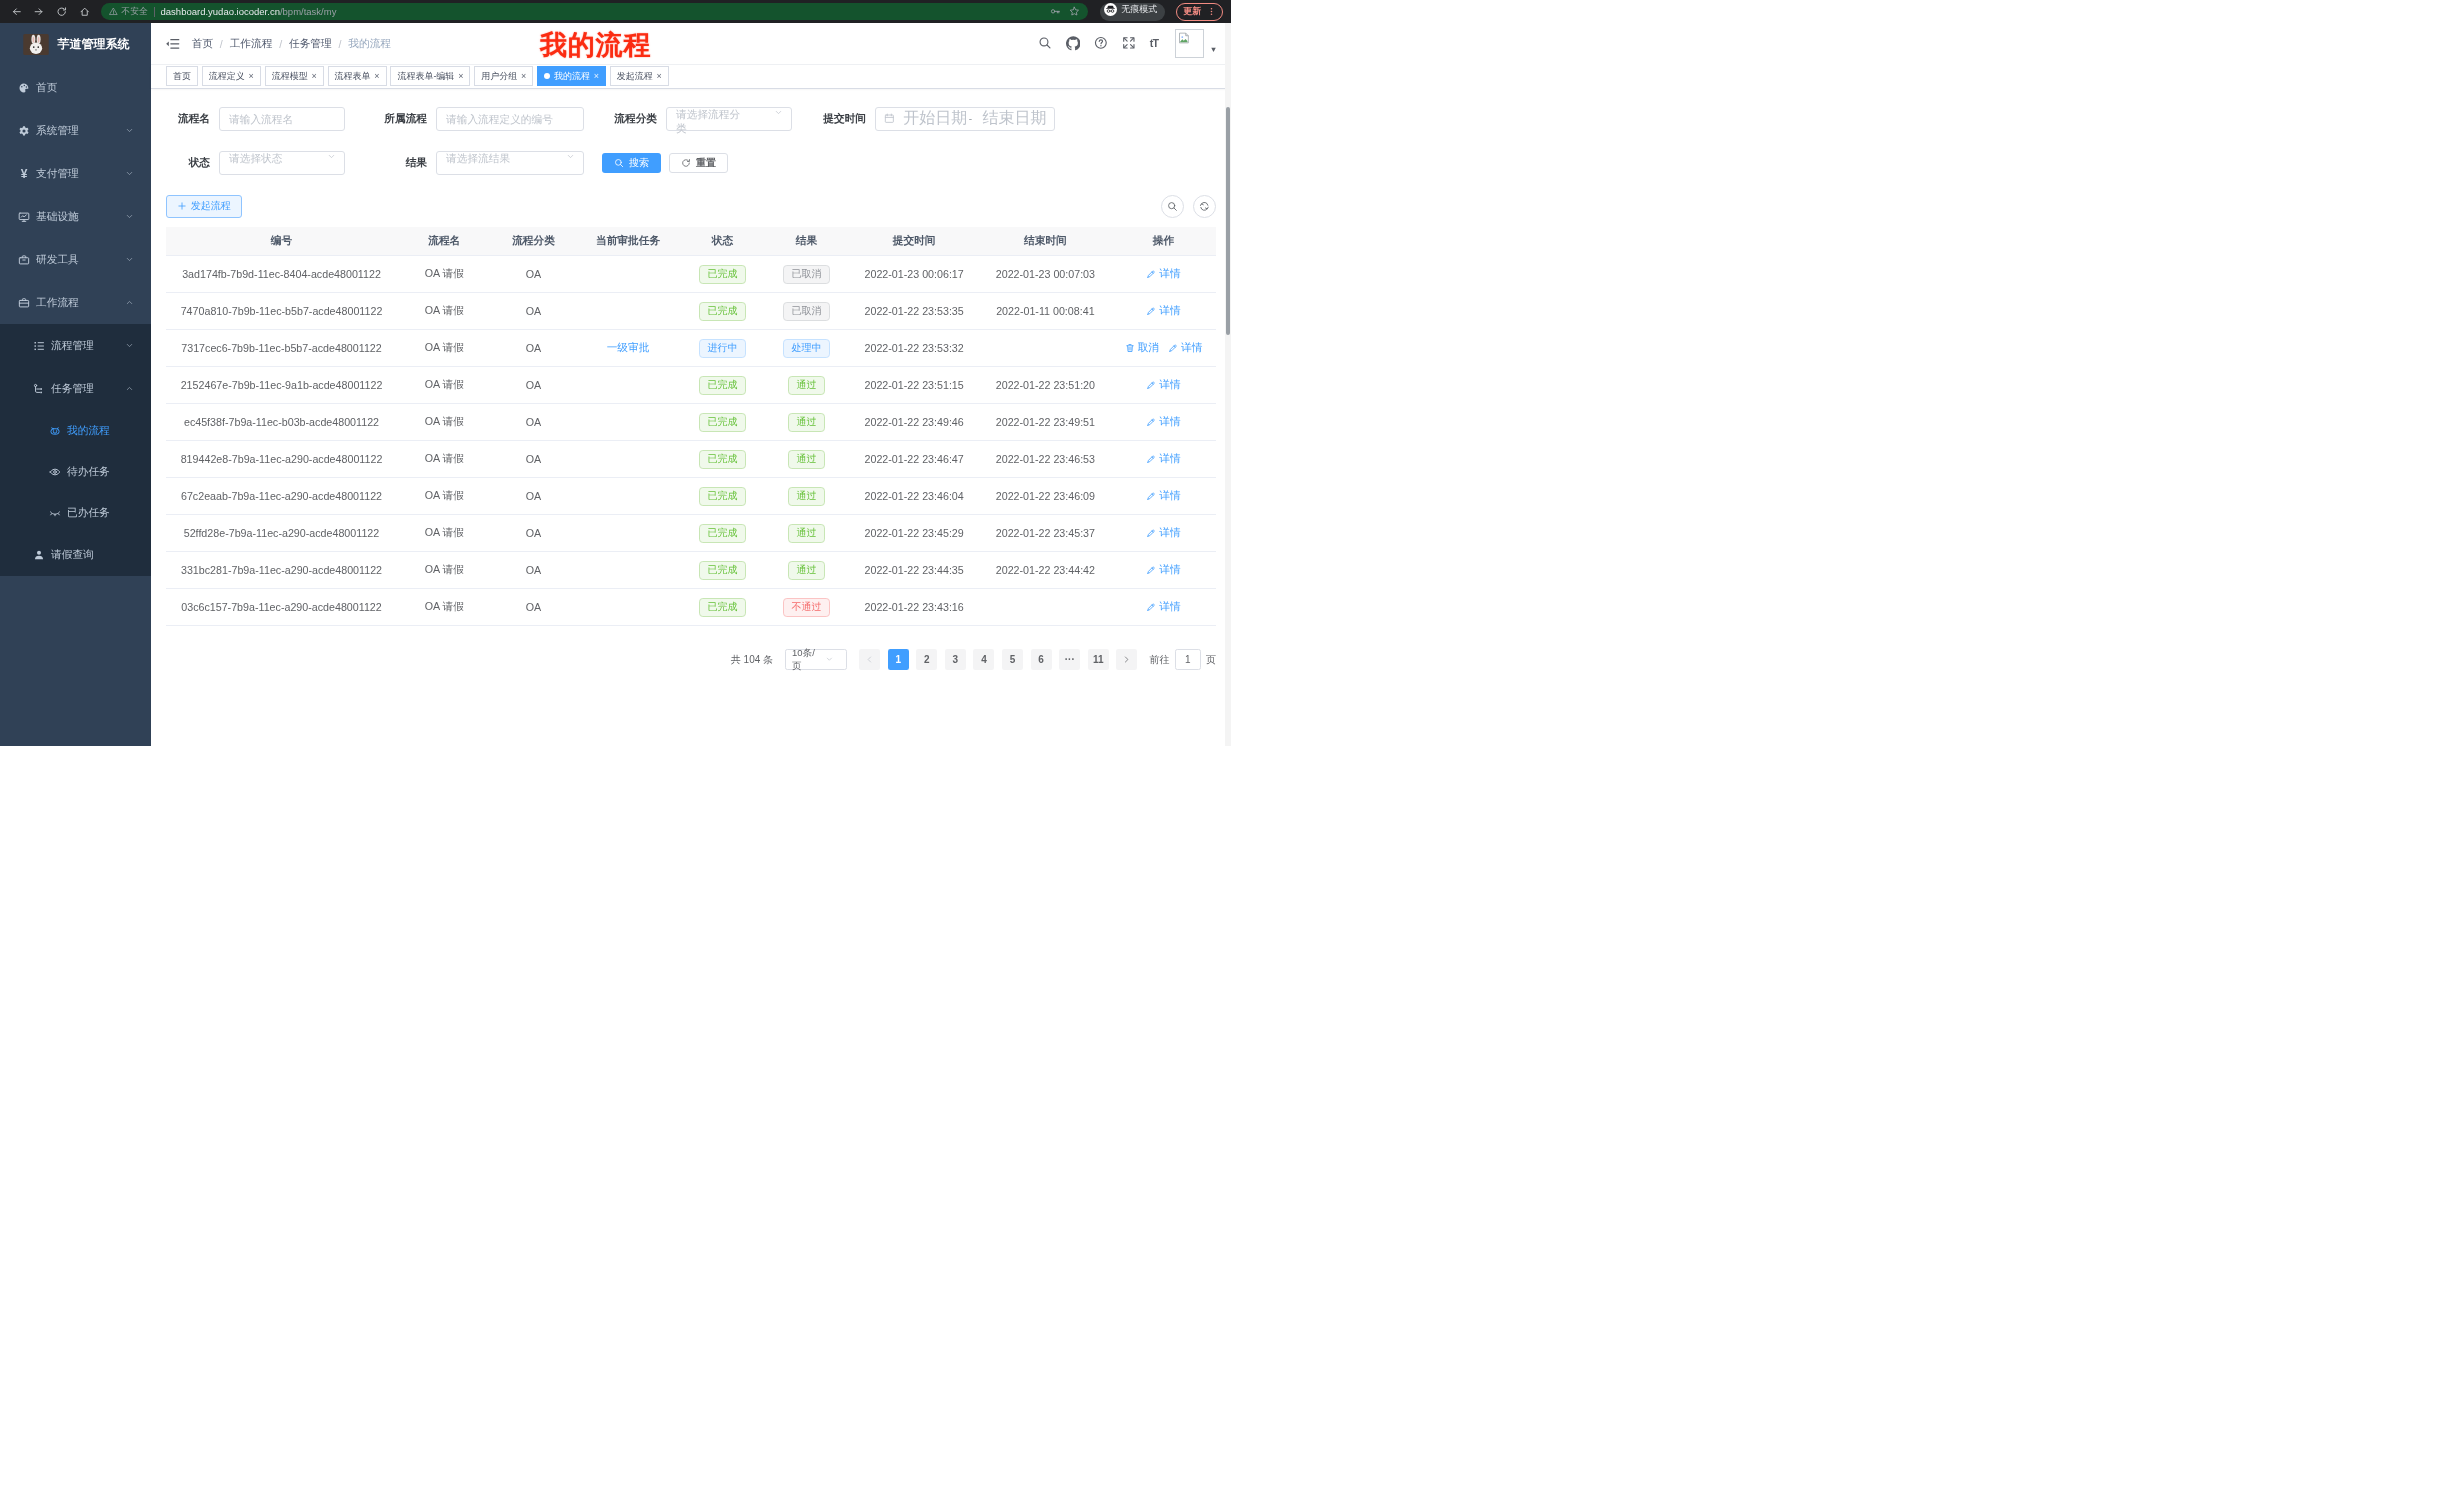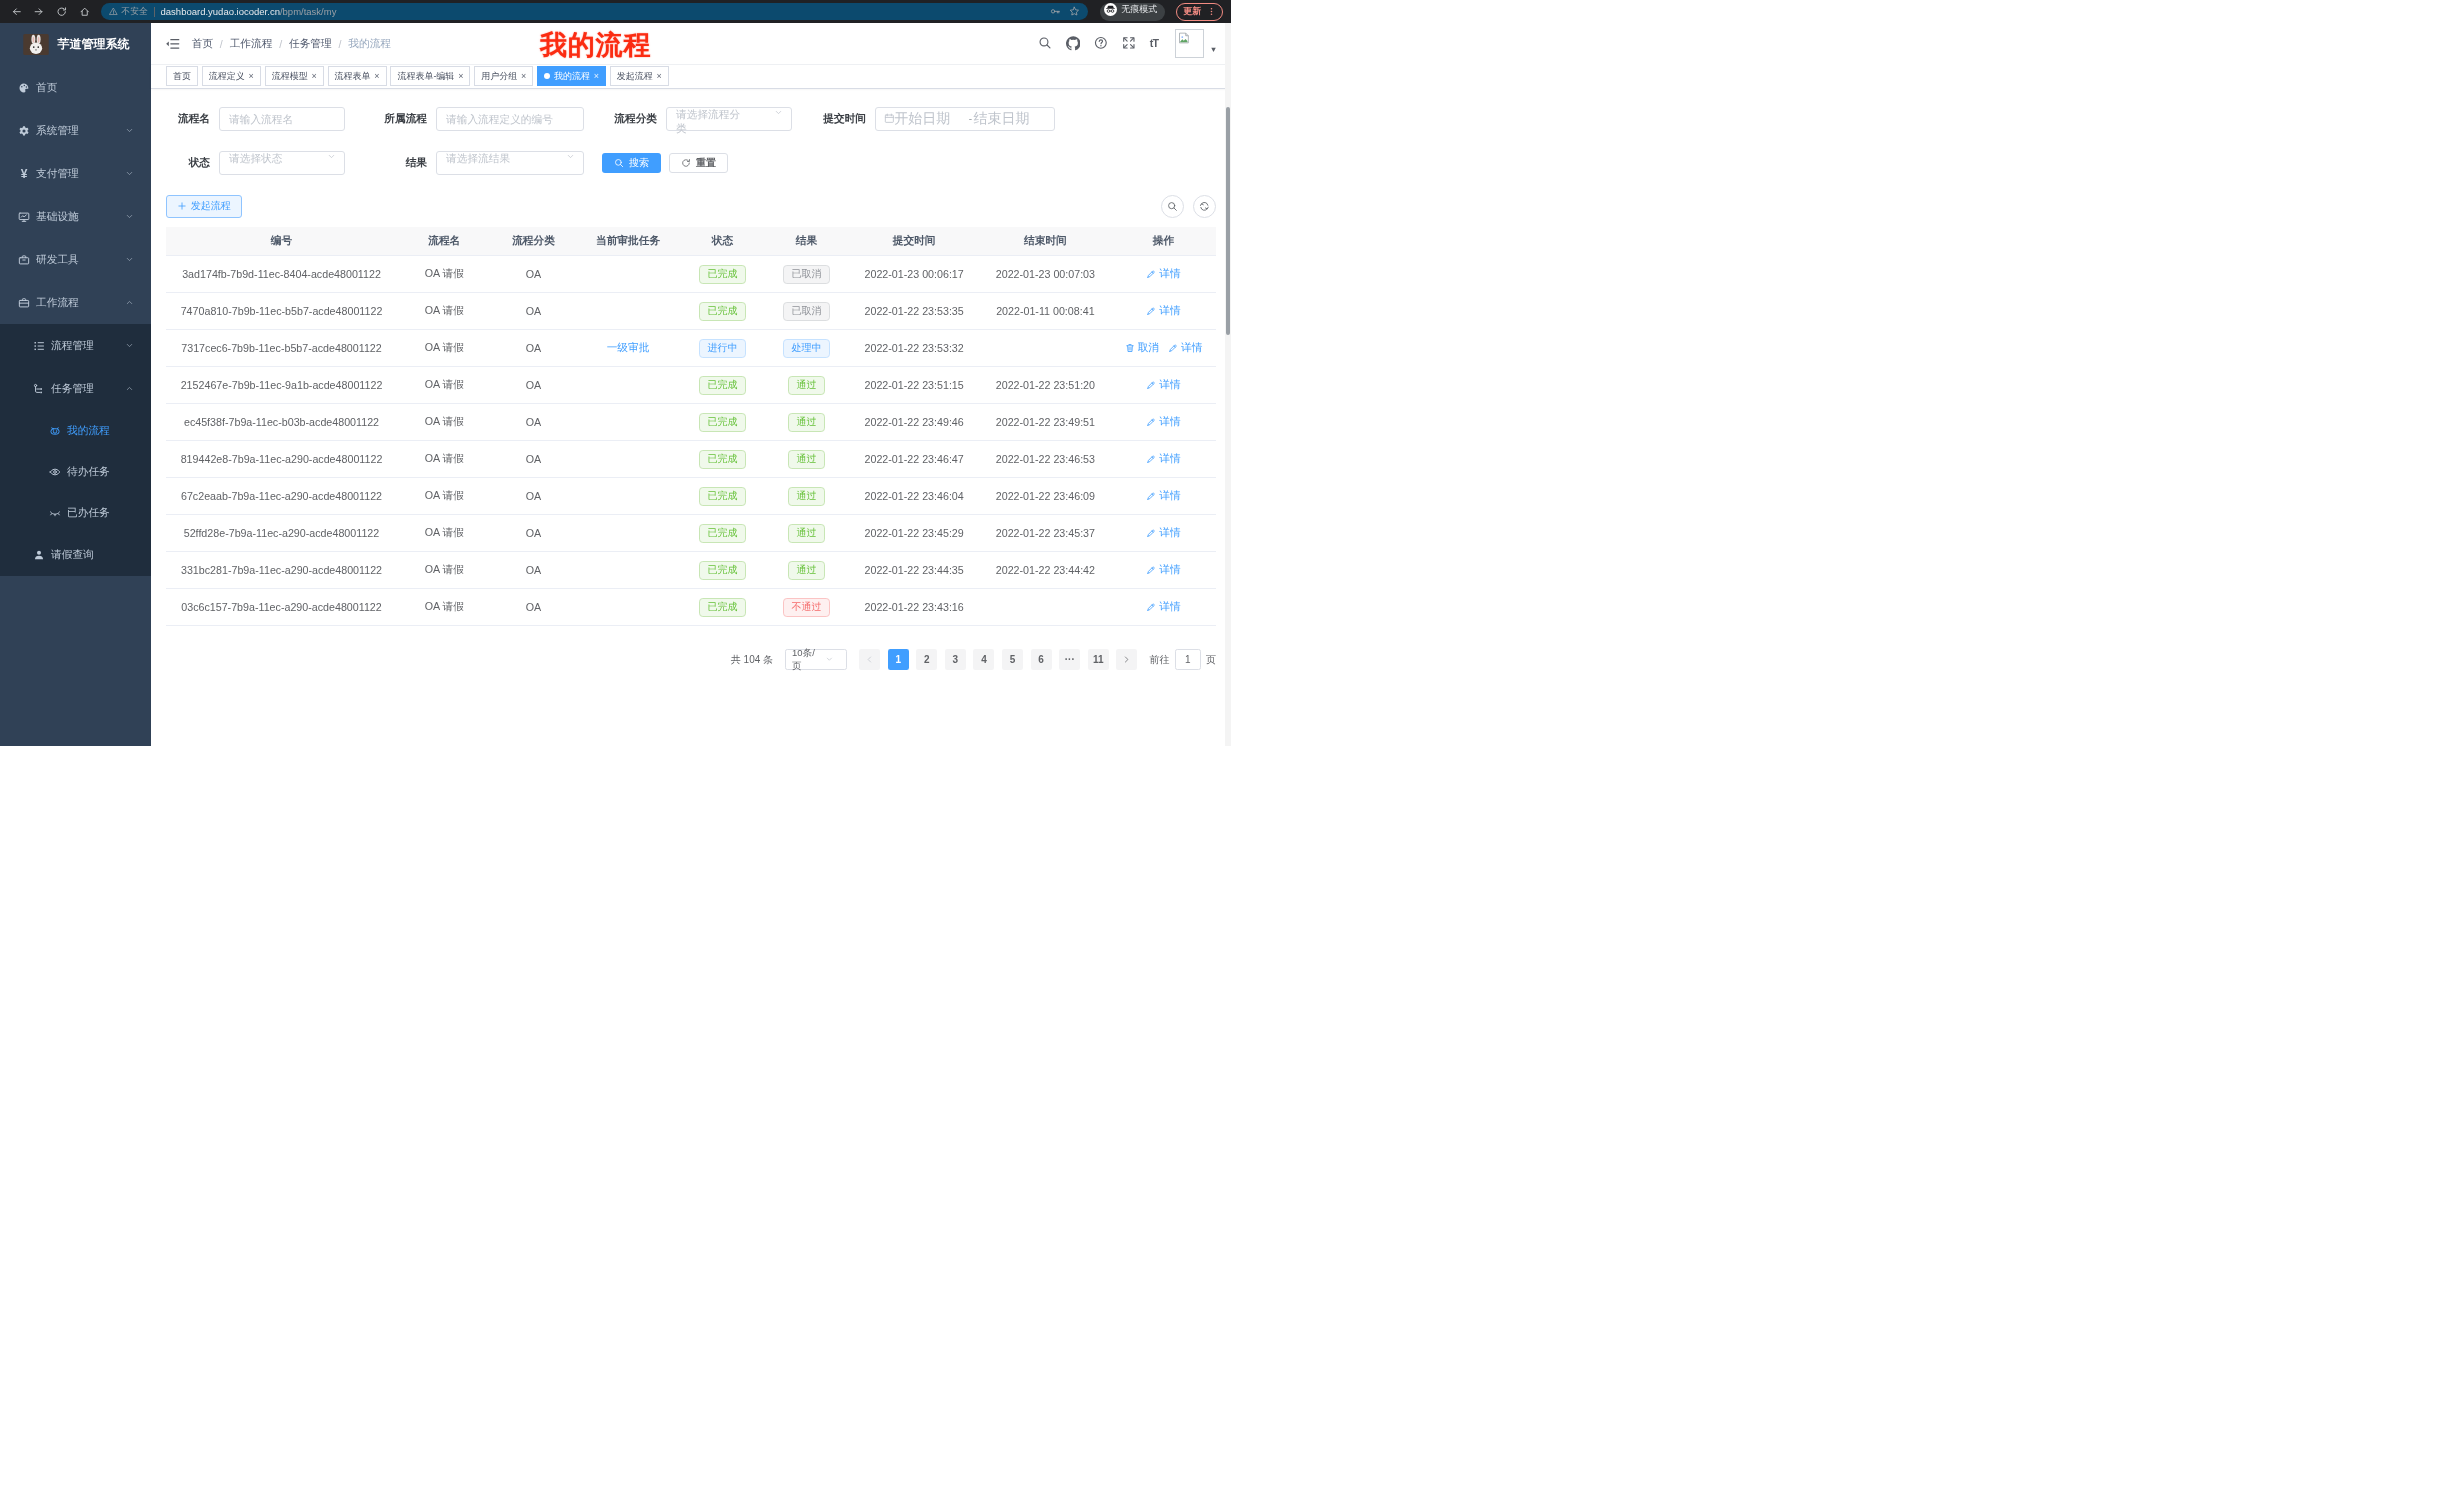--- a/index.html
+++ b/index.html
@@ -5,21 +5,21 @@
   * { margin:0; padding:0; box-sizing:border-box; }
   html,body { width:1231px; height:746px; }
   body { font-family:"Liberation Sans","DejaVu Sans",sans-serif; background:#fff; position:relative; overflow:hidden; }
   .icn { display:inline-block; width:12px; height:12px; line-height:0; }
   .icn svg { width:100%; height:100%; display:block; }
 
   
   .browser-bar { height:23px; background:#202124; display:flex; align-items:center; padding:0 7.6px; gap:4.6px; }
   .nav-btn { width:18px; height:18px; display:flex; align-items:center; justify-content:center; color:#c6c9cc; }
   .nav-btn .icn { width:11.4px; height:11.4px; }
-  .omnibox { flex:1; height:17.5px; background:#0c4a6e; border-radius:9px; display:flex; align-items:center; padding:0 7.6px; margin:0 3px; }
+  .omnibox { flex:1; height:17.5px; background:#14532d; border-radius:9px; display:flex; align-items:center; padding:0 7.6px; margin:0 3px; }
   .omnibox .warn { color:#9aa0a6; width:9px; height:9px; }
   .sec-label { color:#9aa0a6; font-size:8.8px; margin-left:3.8px; }
   .omni-div { width:0.8px; height:10px; background:#5f6368; margin:0 6px; }
   .url-host { color:#e8eaed; font-size:9.5px; }
   .url-path { color:#9aa0a6; font-size:9.5px; }
   .omni-sp { flex:1; }
   .omni-ic { color:#9aa0a6; width:10.7px; height:10.7px; margin-left:9px; }
   .incog-chip { height:18px; border-radius:9px; background:#3c4043; color:#e8eaed; display:flex; gap:4.6px; padding:0 7.6px 0 3.8px; font-size:9px; margin-left:4.6px; }
   .incog-chip .icn { width:13px; height:13px; }
   .update-chip { height:18px; border-radius:10px; border:1.1px solid #f28b82; color:#f28b82; display:flex; align-items:center; gap:5.3px; padding:0 6.8px; font-size:9px; font-weight:bold; margin-left:6px; }
@@ -74,21 +74,21 @@
   .f-label { font-size:10.7px; font-weight:bold; color:#3c4046; text-align:right; padding-right:9px; flex-shrink:0; }
   .lw70 { width:53px; } .lw96 { width:73px; } .lw84 { width:64px; } .lw86 { width:65px; }
   .f-input { height:24px; border:0.8px solid #dcdfe6; border-radius:3px; padding:0 9px; font-size:10.7px; color:#606266; font-family:inherit; outline:none; }
   .f-input::placeholder { color:#bfc4cc; }
   .in166 { width:126px; } .in194 { width:148px; }
   .f-select { height:24px; border:0.8px solid #dcdfe6; border-radius:3px; display:flex; align-items:flex-start; padding:0 7.6px 0 9px; cursor:pointer;gap:24px; }
   .f-select .ph { color:#bfc4cc; font-size:10.7px; flex:1; }
   .f-select .icn { width:9px; height:9px; color:#c0c4cc; }
   .date-input { width:180px; height:24px; border:0.8px solid #dcdfe6; border-radius:3px; display:flex; align-items:center; padding:0 7.6px; }
   .date-input .icn { width:10.7px; height:10.7px; color:#c0c4cc; flex-shrink:0; }
-  .date-ph { color:#bfc4cc; font-size:14px; flex:1; text-align:left; }
+  .date-ph { color:#bfc4cc; font-size:16px; flex:1; text-align:right; }
   .date-sep { color:#9aa0a6; font-size:10px; padding:0 1.5px; }
   .btn { height:20px; border-radius:3px; display:inline-flex; align-items:center; gap:4.6px; padding:0 11.4px; font-size:10px; cursor:pointer; border:0.8px solid transparent; }
   .btn .icn { width:10px; height:10px; }
   .btn-primary { background:#409eff; color:#fff; }
   .btn-plain { background:#fff; border-color:#dcdfe6; color:#606266;font-weight:bold; }
   .btn-create { height:23px; background:#ecf5ff; border:0.8px solid #8fc4ff; color:#409eff; font-size:10px; padding:0 10px; gap:3.8px; }
   .toolbar-row { display:flex; align-items:center; margin-top:19px; margin-bottom:9px; }
   .tool-circles { margin-left:auto; display:flex; gap:9px; }
   .circle-btn { width:23px; height:23px; border-radius:50%; border:0.8px solid #dcdfe6; background:#fff; display:flex; align-items:center; justify-content:center; color:#5f6368; cursor:pointer; }
   .circle-btn .icn { width:10.7px; height:10.7px; }

